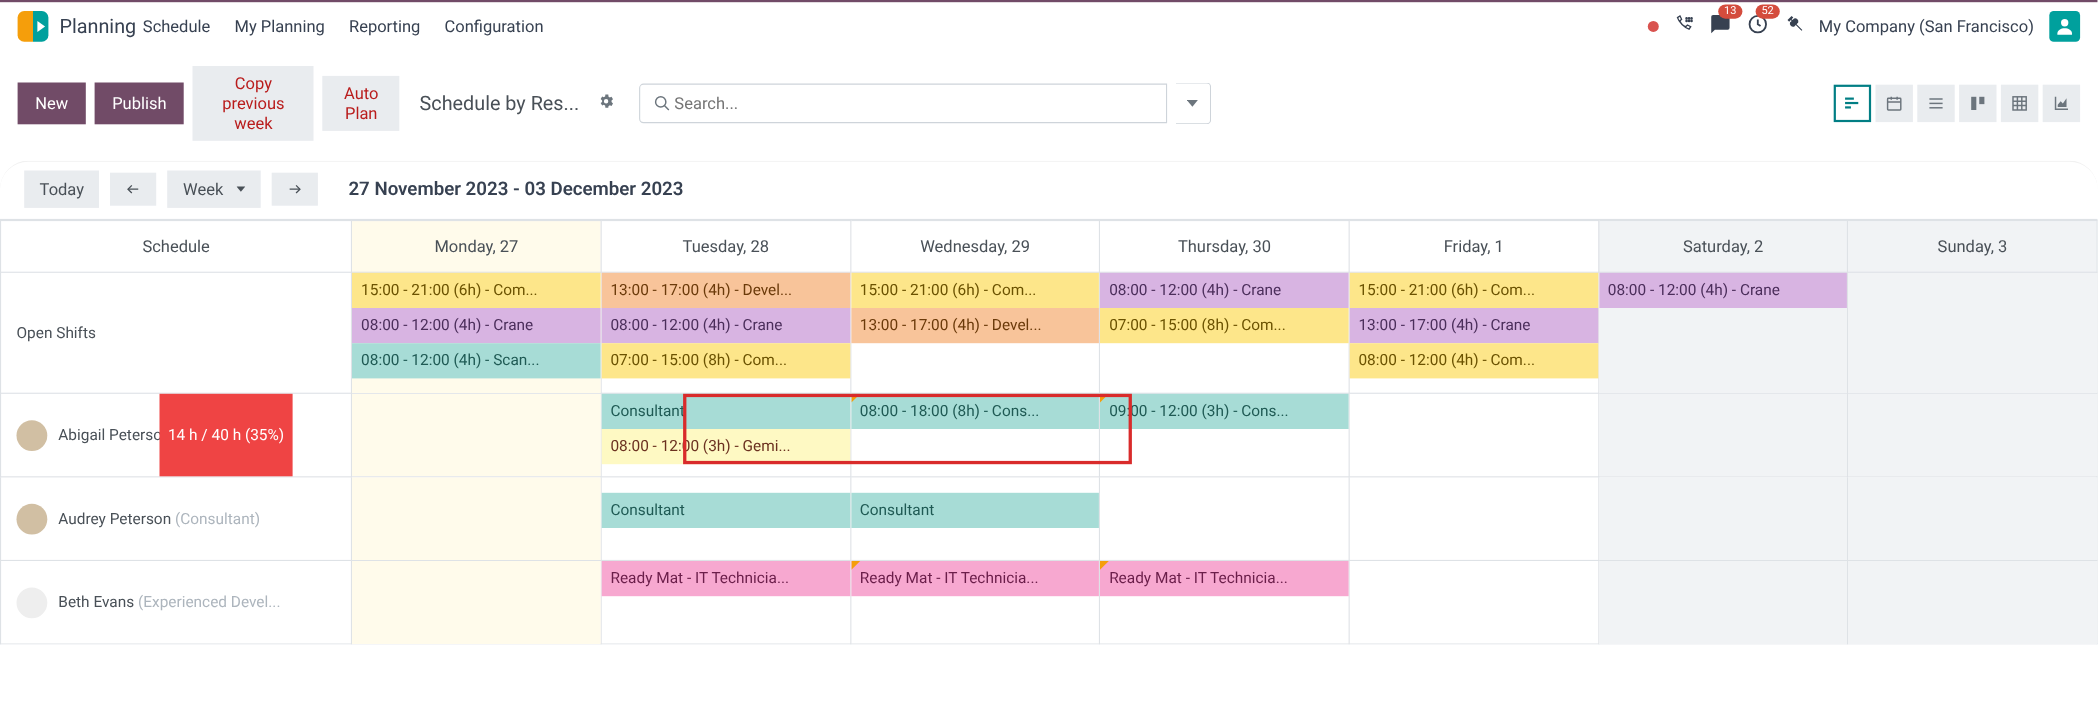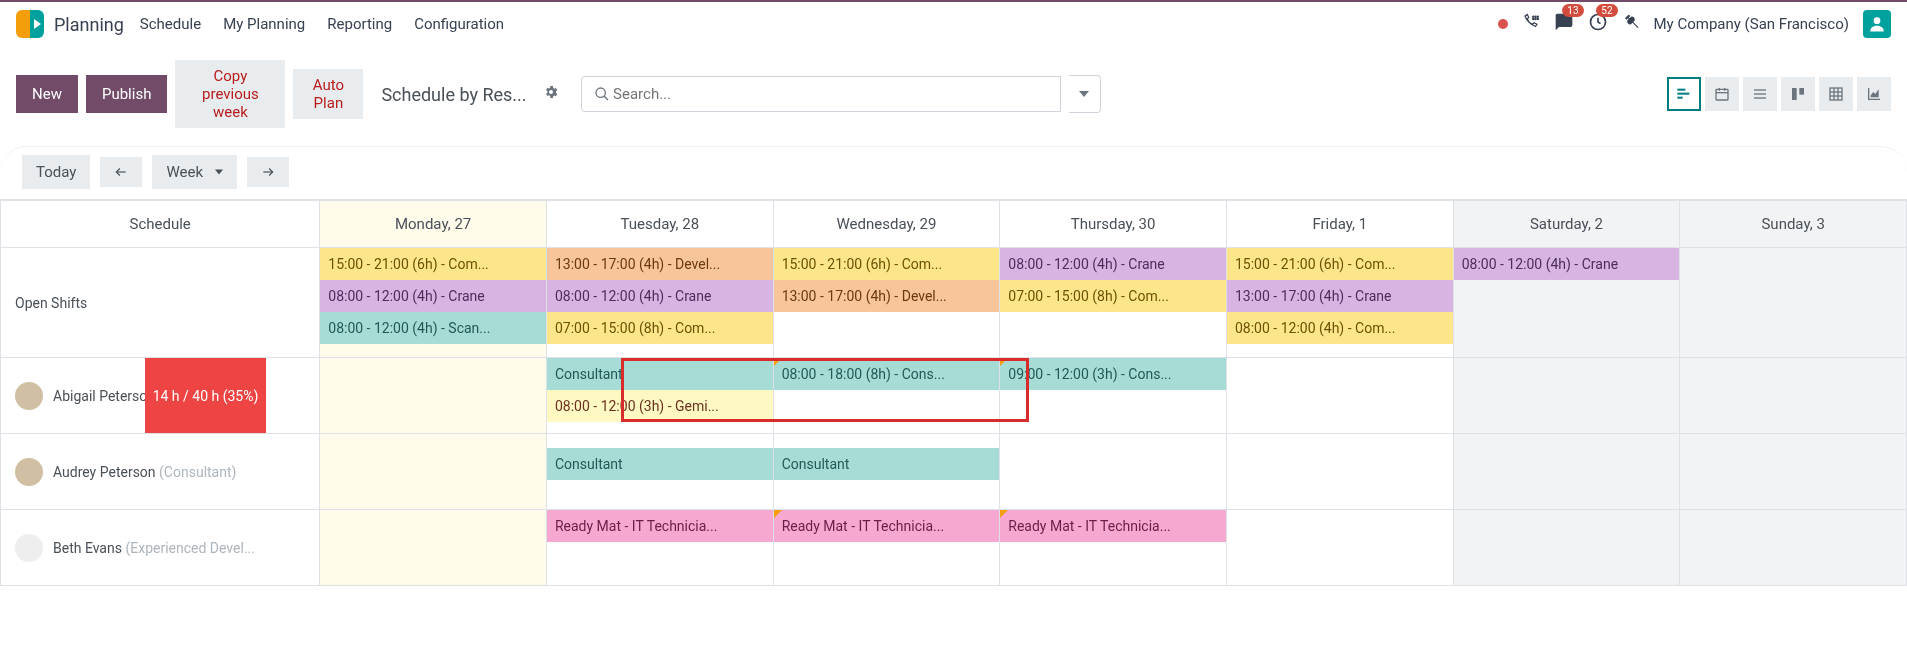--- a/index.html
+++ b/index.html
@@ -5,21 +5,21 @@
 * { box-sizing: border-box; margin: 0; padding: 0; font-family: -apple-system, BlinkMacSystemFont, "Segoe UI", Roboto, Helvetica, Arial, sans-serif; }
 body { background: #fff; font-size: 14px; color: #374151; width: 1907px; }
 
 
 .topbar { display: flex; align-items: center; height: 46px; padding: 0 16px; border-top: 2px solid #714B67; }
 .app-logo { width: 28px; height: 28px; border-radius: 6px; display: flex; }
 .app-logo .half { width: 14px; height: 28px; }
 .app-logo .l { background: #f59e0b; border-radius: 6px 0 0 6px; }
 .app-logo .r { background: #00A09D; border-radius: 0 6px 6px 0; position: relative; }
 .app-logo .r::after { content: ""; position: absolute; left: 4px; top: 9px; border-left: 7px solid #fff; border-top: 5px solid transparent; border-bottom: 5px solid transparent; }
-.app-name { font-size: 18px; color: #374151; margin-left: 10px; margin-right: 16px; }
+.app-name { font-size: 18px; color: #374151; margin-left: 10px; margin-right: 6px; }
 .nav-links { display: flex; gap: 22px; }
 .nav-links a { color: #374151; text-decoration: none; font-size: 15px; }
 .topbar-right { margin-left: auto; display: flex; align-items: center; gap: 14px; color: #374151; }
 .rec-dot { width: 10px; height: 10px; border-radius: 50%; background: #d9534f; }
 .tray-icon { position: relative; font-size: 18px; cursor: pointer; }
 .badge { position: absolute; top: -8px; right: -10px; background: #d44c3d; color: #fff; font-size: 10px; border-radius: 10px; padding: 1px 5px; }
 .company { font-size: 15px; color: #374151; }
 .avatar { width: 28px; height: 28px; border-radius: 4px; background: #00A09D; display: flex; align-items: center; justify-content: center; color: #fff; font-size: 14px; }
 
 
@@ -222,20 +222,21 @@
     </button>
   <button class="ctrl-btn"><span>Week</span>&nbsp;<svg width="8" height="8" viewBox="0 0 10 6">
         <path d="M0 0l5 6 5-6z" fill="currentColor"></path>
       </svg></button>
   <button class="ctrl-btn">
       <svg width="14" height="14" viewBox="0 0 24 24" fill="none" stroke="currentColor" stroke-width="2">
         <line x1="4" y1="12" x2="20" y2="12"></line>
         <polyline points="14 6 20 12 14 18"></polyline>
       </svg>
     </button>
+  <span class="date-range">27 November 2023 - 03 December 2023</span>
 </div>
 
 <div class="grid-wrap rel">
 <table class="gantt">
   <colgroup>
     <col class="label-col">
         <col class="day-col">
         <col class="day-col">
         <col class="day-col">
         <col class="day-col">

